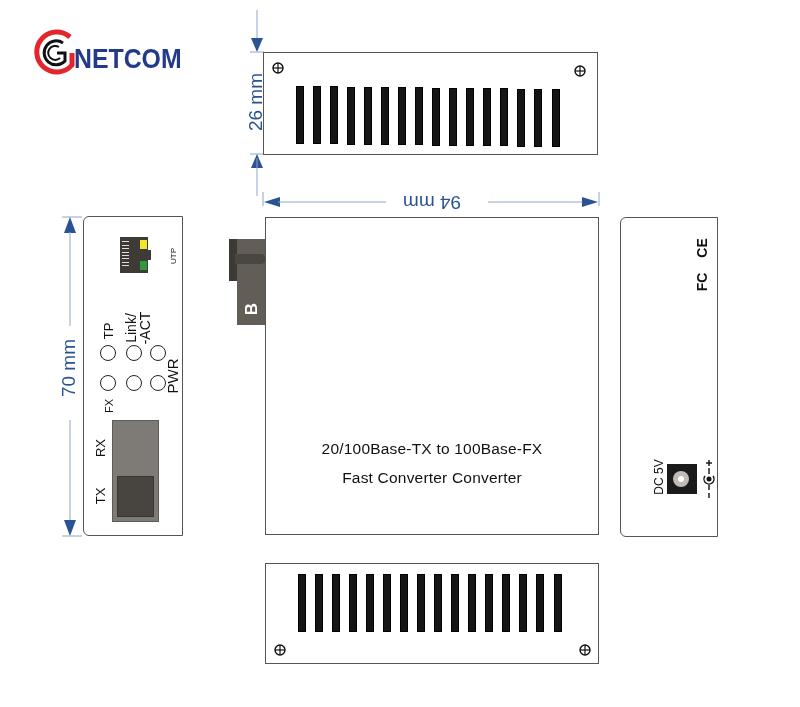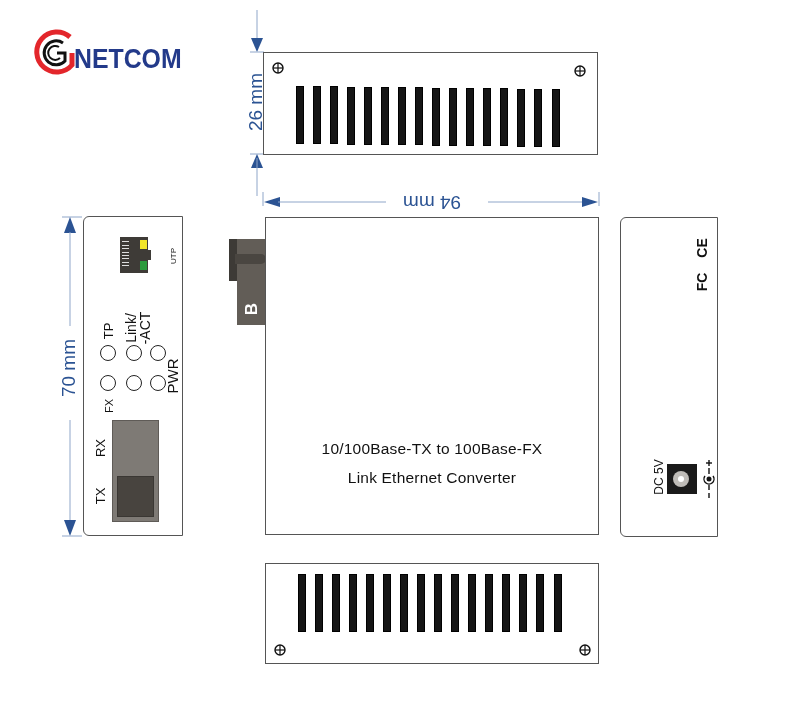--- a/index.html
+++ b/index.html
@@ -120,22 +120,22 @@
   <div class="lbl rot" style="left:4px;top:272px;width:24px;height:14px;font-size:13px;text-align:center;">TX</div>
 </div>
 
 <div style="position:absolute;left:229px;top:239px;width:37px;height:86px;">
   <div style="position:absolute;left:0;top:0;width:8px;height:42px;background:#3d3a36;"></div>
   <div style="position:absolute;left:8px;top:0;width:29px;height:86px;background:#625d57;"></div>
   <div style="position:absolute;left:6px;top:15px;width:31px;height:10px;background:#4a4641;border-radius:0 5px 5px 0;"></div>
   <div class="lbl" style="left:13px;top:60px;width:20px;height:20px;font-size:17px;font-weight:bold;color:#fff;text-align:center;transform:rotate(-90deg);">B</div>
 </div>
 <div class="panel" style="left:265px;top:217px;width:334px;height:318px;"></div>
-<div class="main-text" style="top:440px;">10/100Base-TX to 100Base-FX</div>
-<div class="main-text" style="top:469px;">Link Ethernet Converter</div>
+<div class="main-text" style="top:440px;">20/100Base-TX to 100Base-FX</div>
+<div class="main-text" style="top:469px;">Fast Converter Converter</div>
 
 <div class="panel" style="left:620px;top:217px;width:98px;height:320px;border-radius:6px 0 0 6px;">
   <div class="lbl" style="left:71px;top:22px;width:20px;height:16px;font-size:14px;font-weight:bold;text-align:center;transform:rotate(-90deg);">CE</div>
   <div class="lbl" style="left:71px;top:56px;width:20px;height:16px;font-size:14px;font-weight:bold;text-align:center;transform:rotate(-90deg);">FC</div>
 
   <div class="lbl rot" style="left:16px;top:252px;width:44px;height:14px;font-size:12px;text-align:center;">DC 5V</div>
   <div style="position:absolute;left:46px;top:246px;width:30px;height:30px;background:#1a1a1a;">
     <div style="position:absolute;left:6px;top:7px;width:16px;height:16px;border-radius:50%;background:#bfbcb8;"></div>
     <div style="position:absolute;left:11px;top:12px;width:6px;height:6px;border-radius:50%;background:#fff;"></div>
   </div>

